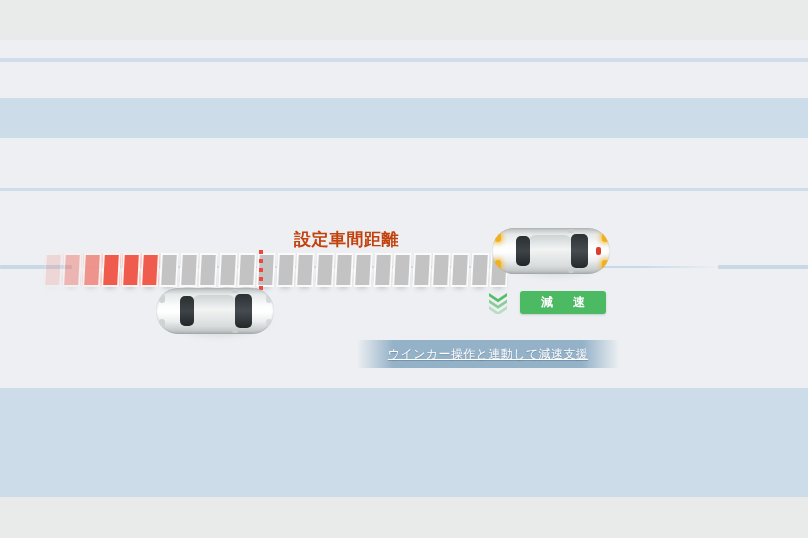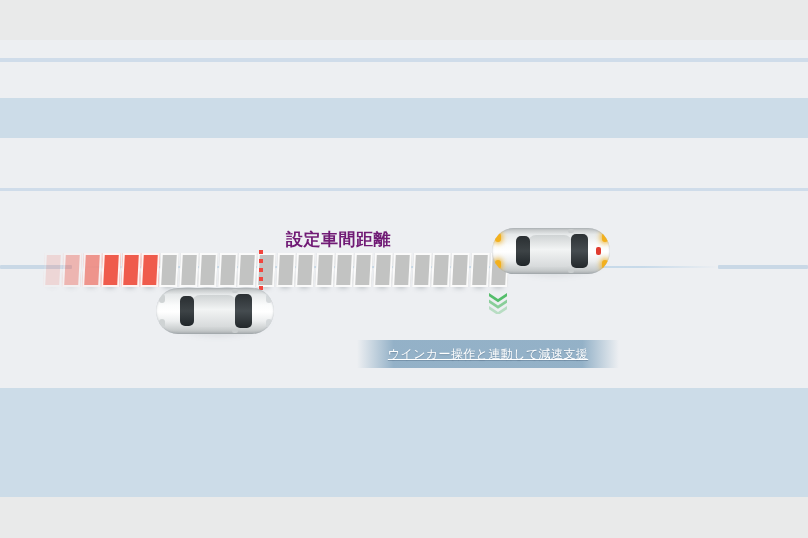--- a/index.html
+++ b/index.html
@@ -27,22 +27,22 @@
   .lane-dash{position:absolute;height:4px;background:#c9d8e6;border-radius:1px;}
   .lane-left {left:0px;   top:265px; width:72px;}
   .lane-right{left:718px; top:265px; width:90px;}
 
   
   .lane-mid{position:absolute;left:80px;top:266px;width:640px;height:2px;
             background:linear-gradient(to right,rgba(168,200,226,0),rgba(168,200,226,.55) 12%,rgba(168,200,226,.55) 88%,rgba(168,200,226,0));}
 
   
   .title{
-    position:absolute;left:286px;top:228px;
-    font-size:17px;font-weight:bold;color:#701a75;letter-spacing:.5px;
+    position:absolute;left:294px;top:228px;
+    font-size:17px;font-weight:bold;color:#c2410c;letter-spacing:.5px;
     white-space:nowrap;
     font-family:Liberation Serif, serif;
   }
 
   
   .seg-bar{position:absolute;left:44px;top:253px;height:36px;}
   .seg{
     position:absolute;top:0;width:18px;height:34px;
     border:2px solid rgba(255,255,255,.92);
     box-sizing:border-box;
@@ -220,17 +220,18 @@
   </div>
 
   <div class="decel-wrap">
     <span class="chev">
       <svg viewBox="0 0 24 24" width="24" height="24" aria-hidden="true">
         <path d="M3 3 L12 9 L21 3 L21 6.2 L12 12.2 L3 6.2 Z" fill="#4cba63" opacity="0.95"></path>
         <path d="M3 9.5 L12 15.5 L21 9.5 L21 12.7 L12 18.7 L3 12.7 Z" fill="#4cba63" opacity="0.62"></path>
         <path d="M3 16 L12 22 L21 16 L21 19.2 L12 25.2 L3 19.2 Z" fill="#4cba63" opacity="0.33"></path>
       </svg>
     </span>
+    <div class="decel-btn">減　速</div>
   </div>
 
   <div class="banner">ウインカー操作と連動して減速支援</div>
 
 </div>
 
 </body></html>

